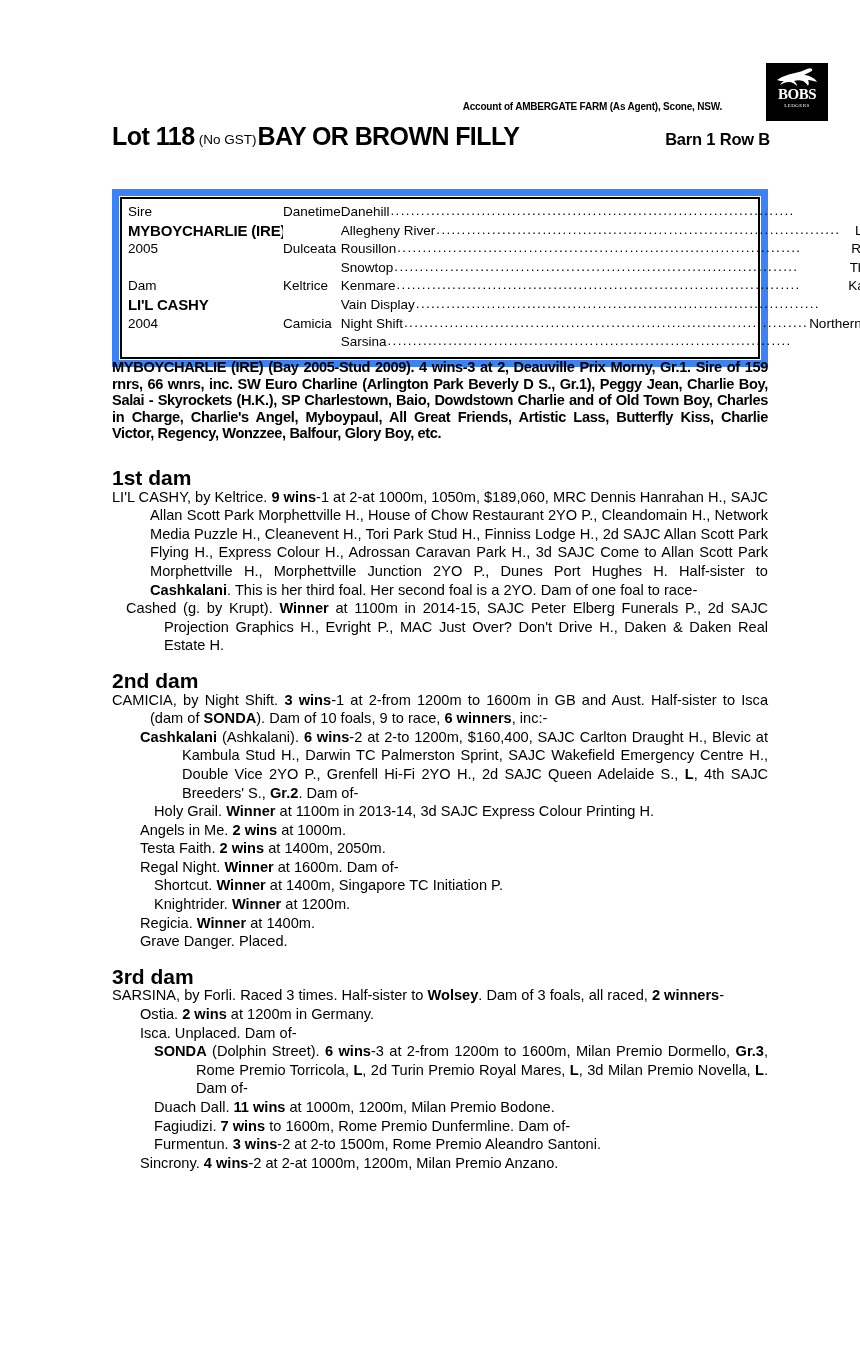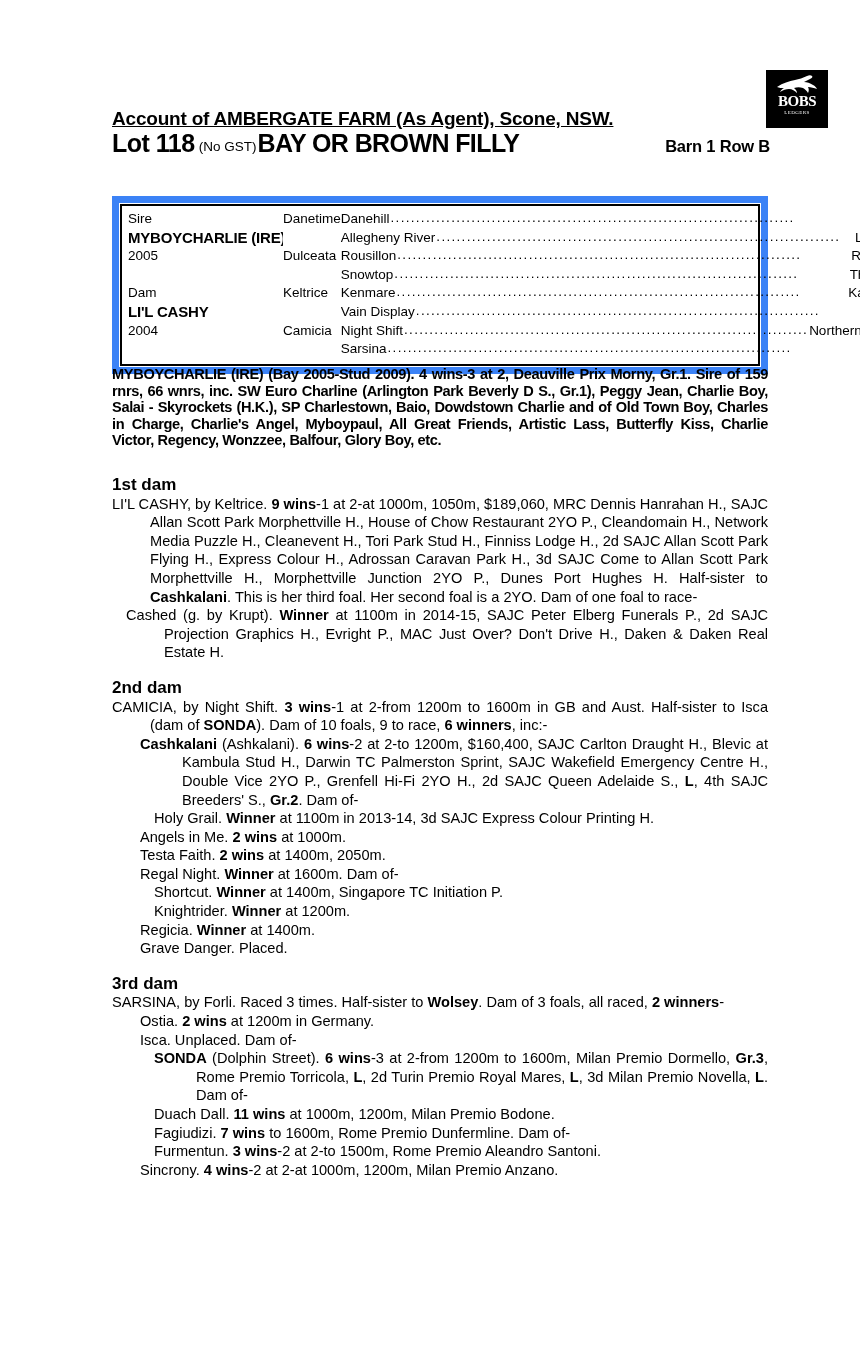--- a/index.html
+++ b/index.html
@@ -24,21 +24,21 @@
     left: 14px;
     top: 14px;
     width: 832px;
     height: 1328px;
     border: 1px solid #ffffff;
     pointer-events: none;
   }
   .content {
     position: absolute;
     left: 112px;
-    top: 11px;
+    top: 4px;
     width: 658px;
   }
 
   
   .header {
     position: relative;
     height: 128px;
   }
   .bobs-logo {
     position: absolute;
@@ -71,25 +71,24 @@
     font-size: 5px;
     line-height: 7px;
     letter-spacing: 0.4px;
     font-family: "Liberation Serif", serif;
   }
   .account-line {
     position: absolute;
     left: 0;
     top: 97px;
     width: 610px;
-    text-align: left;
-    font-weight: bold;
-    font-size: 19px;
+    text-align: right;
+    font-weight: bold;
+    font-size: 10px;
     letter-spacing: -0.2px;
-    text-decoration: underline;
   }
   .lot-row {
     position: absolute;
     left: 0;
     top: 118px;
     width: 658px;
     display: flex;
     align-items: baseline;
     justify-content: flex-end;
   }
@@ -198,21 +197,21 @@
   .narrative {
     position: absolute;
     left: 0;
     top: 465px;
     width: 656px;
     font-size: 14.6px;
     line-height: 18.6px;
   }
   .dam-head {
     font-weight: bold;
-    font-size: 17px;
+    font-size: 21px;
     margin-top: 17px;
   }
   .dam-head.first { margin-top: 0; }
   .para {
     text-align: justify;
     text-justify: inter-word;
   }
   .hang1 { padding-left: 38px; text-indent: -38px; }
   .hang1b { padding-left: 52px; text-indent: -38px; }
   .hang2 { padding-left: 56px; text-indent: -42px; }

